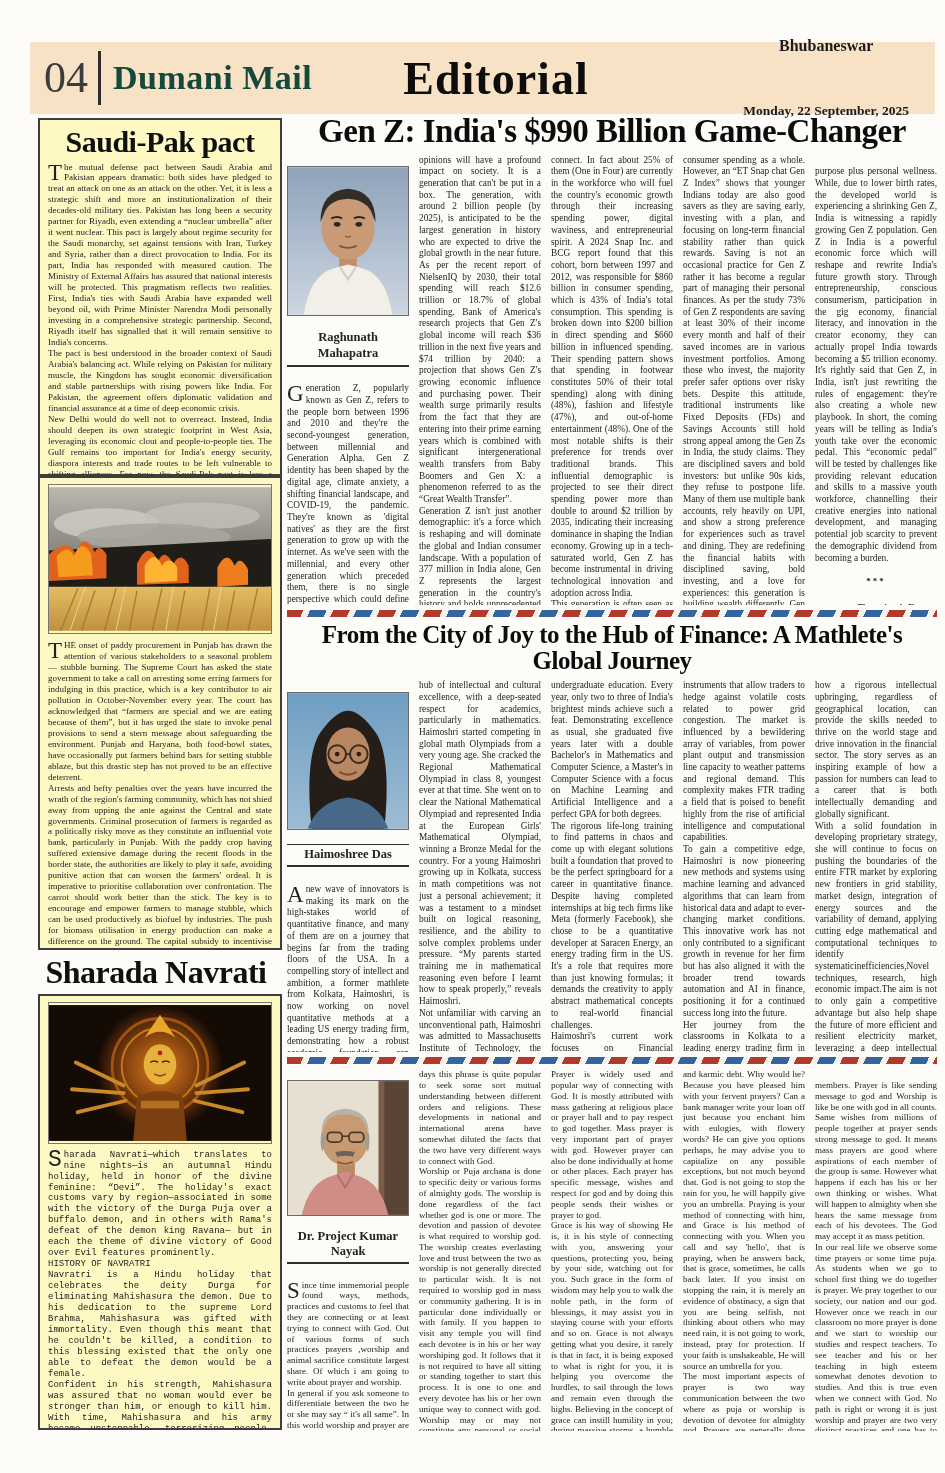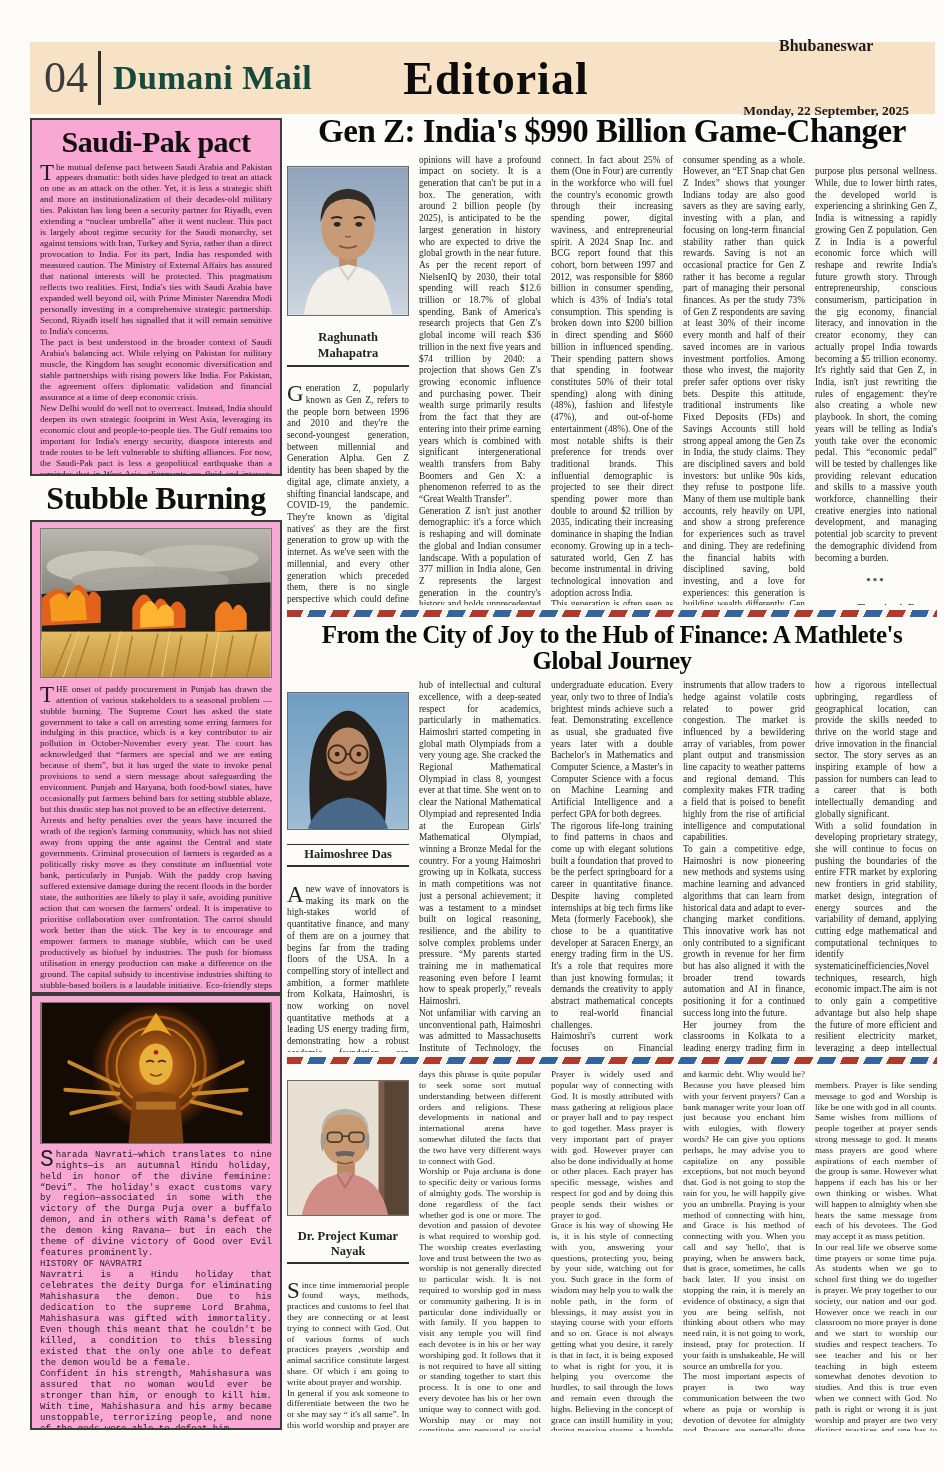--- a/index.html
+++ b/index.html
@@ -11,22 +11,22 @@
   .pageno{font-size:44px;color:#3c3c3c;font-weight:400;padding:0 10px 0 14px;line-height:1;
           border-right:3px solid #2e2e2e;height:54px;display:flex;align-items:center;}
   .paper{font-size:34px;font-weight:bold;color:#15493c;padding-left:12px;letter-spacing:.5px;}
   .section-title{position:absolute;left:0;right:0;text-align:center;font-size:46px;font-weight:bold;
                  color:#0d0d0d;letter-spacing:1px;padding-left:27px;}
   .dateline{margin-left:auto;text-align:center;padding-right:26px;line-height:1.25;z-index:2;}
   .dateline .city{font-size:16px;font-weight:bold;}
   .dateline .date{font-size:13.5px;font-weight:bold;margin-top:47px;}
   
   .rail{position:absolute;left:30px;top:118px;width:252px;}
-  .railbox{border:2px solid #3d3d3d;background:#f9a8d4;box-sizing:border-box;overflow:hidden;
-           padding:4px 8px 6px 8px;}
+  .railbox{border:2px solid #3d3d3d;background:#fef9c3;box-sizing:border-box;overflow:hidden;
+           padding:4px 8px 6px 8px;margin-left:8px;}
   .railhead{font-size:30px;font-weight:bold;text-align:center;line-height:1.05;margin:2px 0 4px 0;
             letter-spacing:-.5px;color:#101010;}
   .railhead.outside{margin:6px 0 4px 0;}
   .railtext{font-size:9px;line-height:1.22;text-align:justify;white-space:pre-line;color:#222;}
   .railimg{width:100%;display:block;border:1px solid #777;box-sizing:border-box;margin:2px 0 6px 0;}
   
   .dc::first-letter{font-size:23px;line-height:.85;float:left;padding:1px 2px 0 0;font-weight:400;}
   
   .main{position:absolute;left:287px;top:112px;width:650px;}
   .bighead{font-weight:bold;text-align:center;color:#0c0c0c;line-height:1.05;letter-spacing:-.5px;}
@@ -66,21 +66,20 @@
 
   <div class="rail">
 
     <div class="railbox" style="height:358px;">
       <div class="railhead">Saudi-Pak pact</div>
       <div class="railtext dc">The mutual defense pact between Saudi Arabia and Pakistan appears dramatic: both sides have pledged to treat an attack on one as an attack on the other. Yet, it is less a strategic shift and more an institutionalization of their decades-old military ties. Pakistan has long been a security partner for Riyadh, even extending a “nuclear umbrella” after it went nuclear. This pact is largely about regime security for the Saudi monarchy, set against tensions with Iran, Turkey and Syria, rather than a direct provocation to India. For its part, India has responded with measured caution. The Ministry of External Affairs has assured that national interests will be protected. This pragmatism reflects two realities. First, India's ties with Saudi Arabia have expanded well beyond oil, with Prime Minister Narendra Modi personally investing in a comprehensive strategic partnership. Second, Riyadh itself has signalled that it will remain sensitive to India's concerns.
 The pact is best understood in the broader context of Saudi Arabia's balancing act. While relying on Pakistan for military muscle, the Kingdom has sought economic diversification and stable partnerships with rising powers like India. For Pakistan, the agreement offers diplomatic validation and financial assurance at a time of deep economic crisis.
 New Delhi would do well not to overreact. Instead, India should deepen its own strategic footprint in West Asia, leveraging its economic clout and people-to-people ties. The Gulf remains too important for India's energy security, diaspora interests and trade routes to be left vulnerable to shifting alliances. For now, the Saudi-Pak pact is less a geopolitical earthquake than a reminder that in West Asia, alignments are fluid and interests transactional. India must remain alert, but not alarmed.</div>
     </div>
 
-    <div class="railhead outside" style="font-size:32px;">Stubble Burning</div>
 
     <div class="railbox" style="height:474px;">
       <svg class="railimg" width="232" height="150" viewBox="0 0 232 150">
         <defs>
           <linearGradient id="sky" x1="0" y1="0" x2="0" y2="1">
             <stop offset="0" stop-color="#b9b7ae"></stop>
               <stop offset="1" stop-color="#7e7d74"></stop>
           </linearGradient>
           <linearGradient id="straw" x1="0" y1="0" x2="0" y2="1">
             <stop offset="0" stop-color="#e3bc62"></stop>
@@ -113,20 +112,21 @@
           <line x1="22" y1="150" x2="38" y2="104"></line>
             <line x1="70" y1="150" x2="80" y2="104"></line>
           <line x1="122" y1="150" x2="130" y2="104"></line>
             <line x1="172" y1="150" x2="180" y2="104"></line>
         </g>
       </svg>
       <div class="railtext dc">THE onset of paddy procurement in Punjab has drawn the attention of various stakeholders to a seasonal problem — stubble burning. The Supreme Court has asked the state government to take a call on arresting some erring farmers for indulging in this practice, which is a key contributor to air pollution in October-November every year. The court has acknowledged that “farmers are special and we are eating because of them”, but it has urged the state to invoke penal provisions to send a stern message about safeguarding the environment. Punjab and Haryana, both food-bowl states, have occasionally put farmers behind bars for setting stubble ablaze, but this drastic step has not proved to be an effective deterrent.
 Arrests and hefty penalties over the years have incurred the wrath of the region's farming community, which has not shied away from upping the ante against the Central and state governments. Criminal prosecution of farmers is regarded as a politically risky move as they constitute an influential vote bank, particularly in Punjab. With the paddy crop having suffered extensive damage during the recent floods in the border state, the authorities are likely to play it safe, avoiding punitive action that can worsen the farmers' ordeal. It is imperative to prioritise collaboration over confrontation. The carrot should work better than the stick. The key is to encourage and empower farmers to manage stubble, which can be used productively as biofuel by industries. The push for biomass utilisation in energy production can make a difference on the ground. The capital subsidy to incentivise industries shifting to stubble-based boilers is a laudable initiative. Eco-friendly steps that ensure environmental protection as well as the wellbeing of farmers are a must to prevent the great winter choke.</div>
     </div>
 
+    <div class="railhead outside" style="font-size:32px;">Sharada Navrati</div>
 
     <div class="railbox" style="height:436px;font-family:Liberation Mono, monospace;">
       <svg class="railimg" width="232" height="142" viewBox="0 0 232 142">
         <defs>
           <radialGradient id="glow" cx=".5" cy=".5" r=".5">
             <stop offset="0" stop-color="#e07c1d"></stop>
               <stop offset=".6" stop-color="#7a3c0c"></stop>
             <stop offset="1" stop-color="#160b05"></stop>
           </radialGradient>
         </defs>

